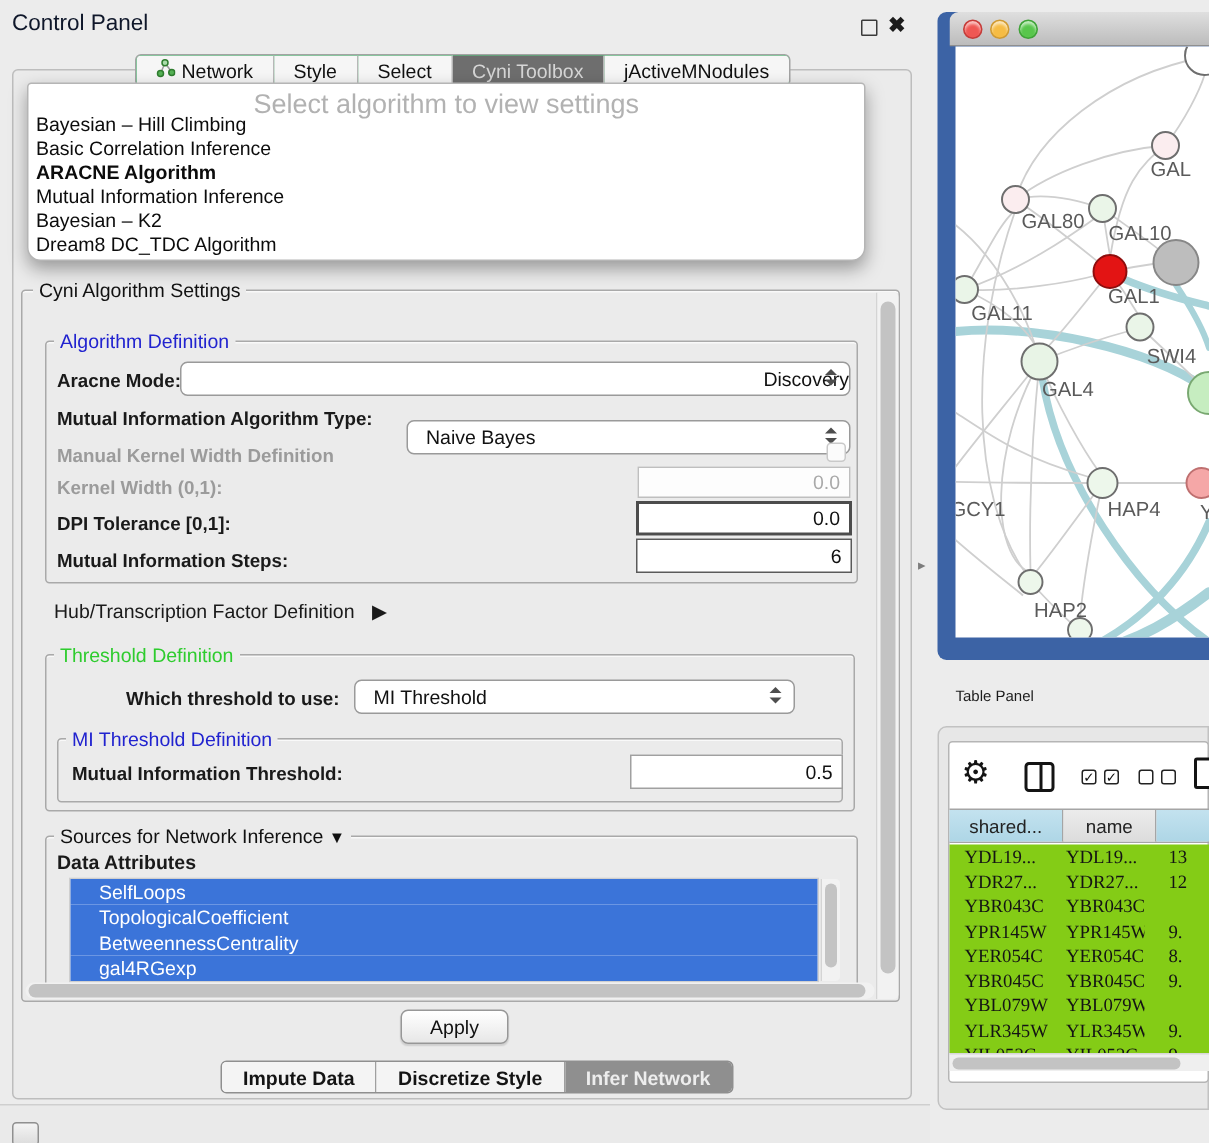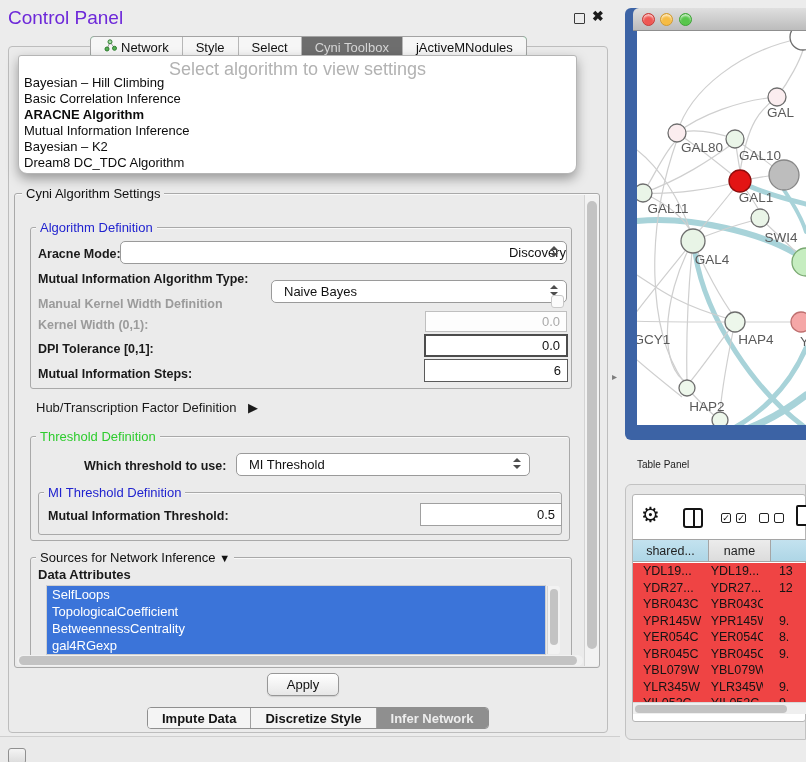--- a/index.html
+++ b/index.html
@@ -1,21 +1,21 @@
 <!DOCTYPE html>
 <html><head>
 <meta charset="utf-8">
 <style>
   * { margin:0; padding:0; box-sizing:border-box; }
   html,body { width:806px; height:762px; }
   body { font-family:"Liberation Sans", sans-serif; background:#ececec; position:relative; overflow:hidden; }
   .abs { position:absolute; }
 
   
-  .cp-title { left:8px; top:7px; font-size:19px; color:#6d28d9; }
+  .cp-title { left:8px; top:7px; font-size:15px; color:#0f172a; }
   .win-btn-float { left:574px; top:13px; width:11px; height:11px; border:1.5px solid #3a3a3a; border-radius:1px; }
   .win-btn-close { left:592px; top:8px; font-size:14px; font-weight:bold; color:#1b1b1b; }
   .cp-outer { left:8px; top:46px; width:600px; height:687px; background:#ebebeb; border:1px solid #bdbdbd; border-radius:4px; }
 
   
   .tabstrip { left:90px; top:36px; height:22px; display:flex; border:1px solid #a3a3a3; border-radius:4px; background:#22c55e; overflow:hidden; z-index:3; }
   .tab { padding:0 13px; line-height:21px; font-size:13px; color:#111; border-right:1px solid #b7b7b7; display:flex; align-items:center; gap:4px; background:#f6f6f6; }
   .tab:last-child { border-right:none; }
   .tab.active { background:#6e6e6e; color:#d6d6d6; }
 
@@ -40,21 +40,21 @@
   .stepper b { border-bottom:4.5px solid #4e4e4e; margin-bottom:2.5px; }
   .stepper i { border-top:4.5px solid #4e4e4e; }
 
   .tinput { background:#fff; border:1px solid #8f8f8f; font-size:13px; color:#111; text-align:right; padding-right:6px; }
   .tinput.focusy { border:2px solid #4c4c4c; }
   .tinput.dis { border:1px solid #bfbfbf; color:#a9a9a9; background:#fdfdfd; }
 
   .checkbox { width:13px; height:13px; border:1px solid #c9c9c9; border-radius:3px; background:#fbfbfb; }
 
   .attr-list { background:#ffffff; border:1px solid #cfcfcf; }
-  .attr-item { background:#3b74d9; color:#ffffff; font-size:13px; height:17px; line-height:17px; padding-left:5px; }
+  .attr-item { background:#3b74d9; color:#ffffff; font-size:13px; height:17px; line-height:17px; padding-left:19px; }
 
   .vscroll-track { background:#f2f2f2; border-left:1px solid #d4d4d4; border-radius:0 3px 3px 0; }
   .scroll-thumb { background:#c3c3c3; border-radius:5px; }
 
   .btn { background:linear-gradient(#ffffff,#e7e7e7); border:1px solid #979797; border-radius:5px; font-size:13px; color:#111; text-align:center; line-height:21px; box-shadow:0 1px 1px rgba(0,0,0,.12); }
 
   .ftabstrip { left:147px; top:707px; height:22px; display:flex; border:1px solid #8f8f8f; border-radius:4px; background:#f4f4f4; overflow:hidden; }
   .ftab { padding:0 14px; line-height:21px; font-size:13px; font-weight:bold; color:#141414; border-right:1px solid #9f9f9f; background:#f4f4f4; }
   .ftab:last-child { border-right:none; }
   .ftab.active { background:#8f8f8f; color:#ededed; }
@@ -77,21 +77,21 @@
   .tp-outer { left:625px; top:484px; width:181px; height:256px; background:#e7e7e7; border:1px solid #c2c2c2; border-radius:6px 0 0 6px; }
   .tp-inner { left:632px; top:494px; width:174px; height:228px; background:#ffffff; border:1px solid #b5b5b5; border-radius:3px; overflow:hidden; }
   .gear { left:641px; top:503px; font-size:21px; color:#141414; }
   .split-icon { left:683px; top:508px; width:20px; height:20px; border:2px solid #141414; border-radius:3px; }
   .split-icon div { position:absolute; left:8px; top:0; width:2px; height:16px; background:#141414; }
   .cb-ico { position:absolute; width:10px; height:10px; border:1.5px solid #222; border-radius:2px; font-size:9px; line-height:9px; color:#111; text-align:center; background:#fff; }
   .doc-icon { left:796px; top:505px; width:16px; height:21px; border:2px solid #141414; border-radius:2px 6px 2px 2px; background:#fff; }
   .tbl-head { left:633px; top:539px; height:23px; display:flex; border-top:1px solid #a5a5a5; border-bottom:1px solid #a5a5a5; z-index:2; }
   .th { font-size:12.5px; color:#222; text-align:center; line-height:22px; border-right:1px solid #a5a5a5; background:linear-gradient(#ececec,#dcdcdc); overflow:hidden; }
   .th.hl { background:linear-gradient(#c3e2ef,#aed6e6); }
-  .tbl-body { left:633px; top:563px; width:173px; height:139px; overflow:hidden; background:#ef4444; }
+  .tbl-body { left:633px; top:563px; width:173px; height:139px; overflow:hidden; background:#84cc16;font-family:Liberation Serif, serif; }
   .tr { display:flex; height:16.5px; }
   .td { font-size:12.5px; color:#141414; line-height:16px; white-space:nowrap; overflow:hidden; }
   .hscroll { background:#efefef; border-top:1px solid #d8d8d8; }
 </style>
 </head>
 <body>
 
 <div class="abs cp-title">Control Panel</div>
 <div class="abs win-btn-float"></div>
 <div class="abs win-btn-close">✖</div>

